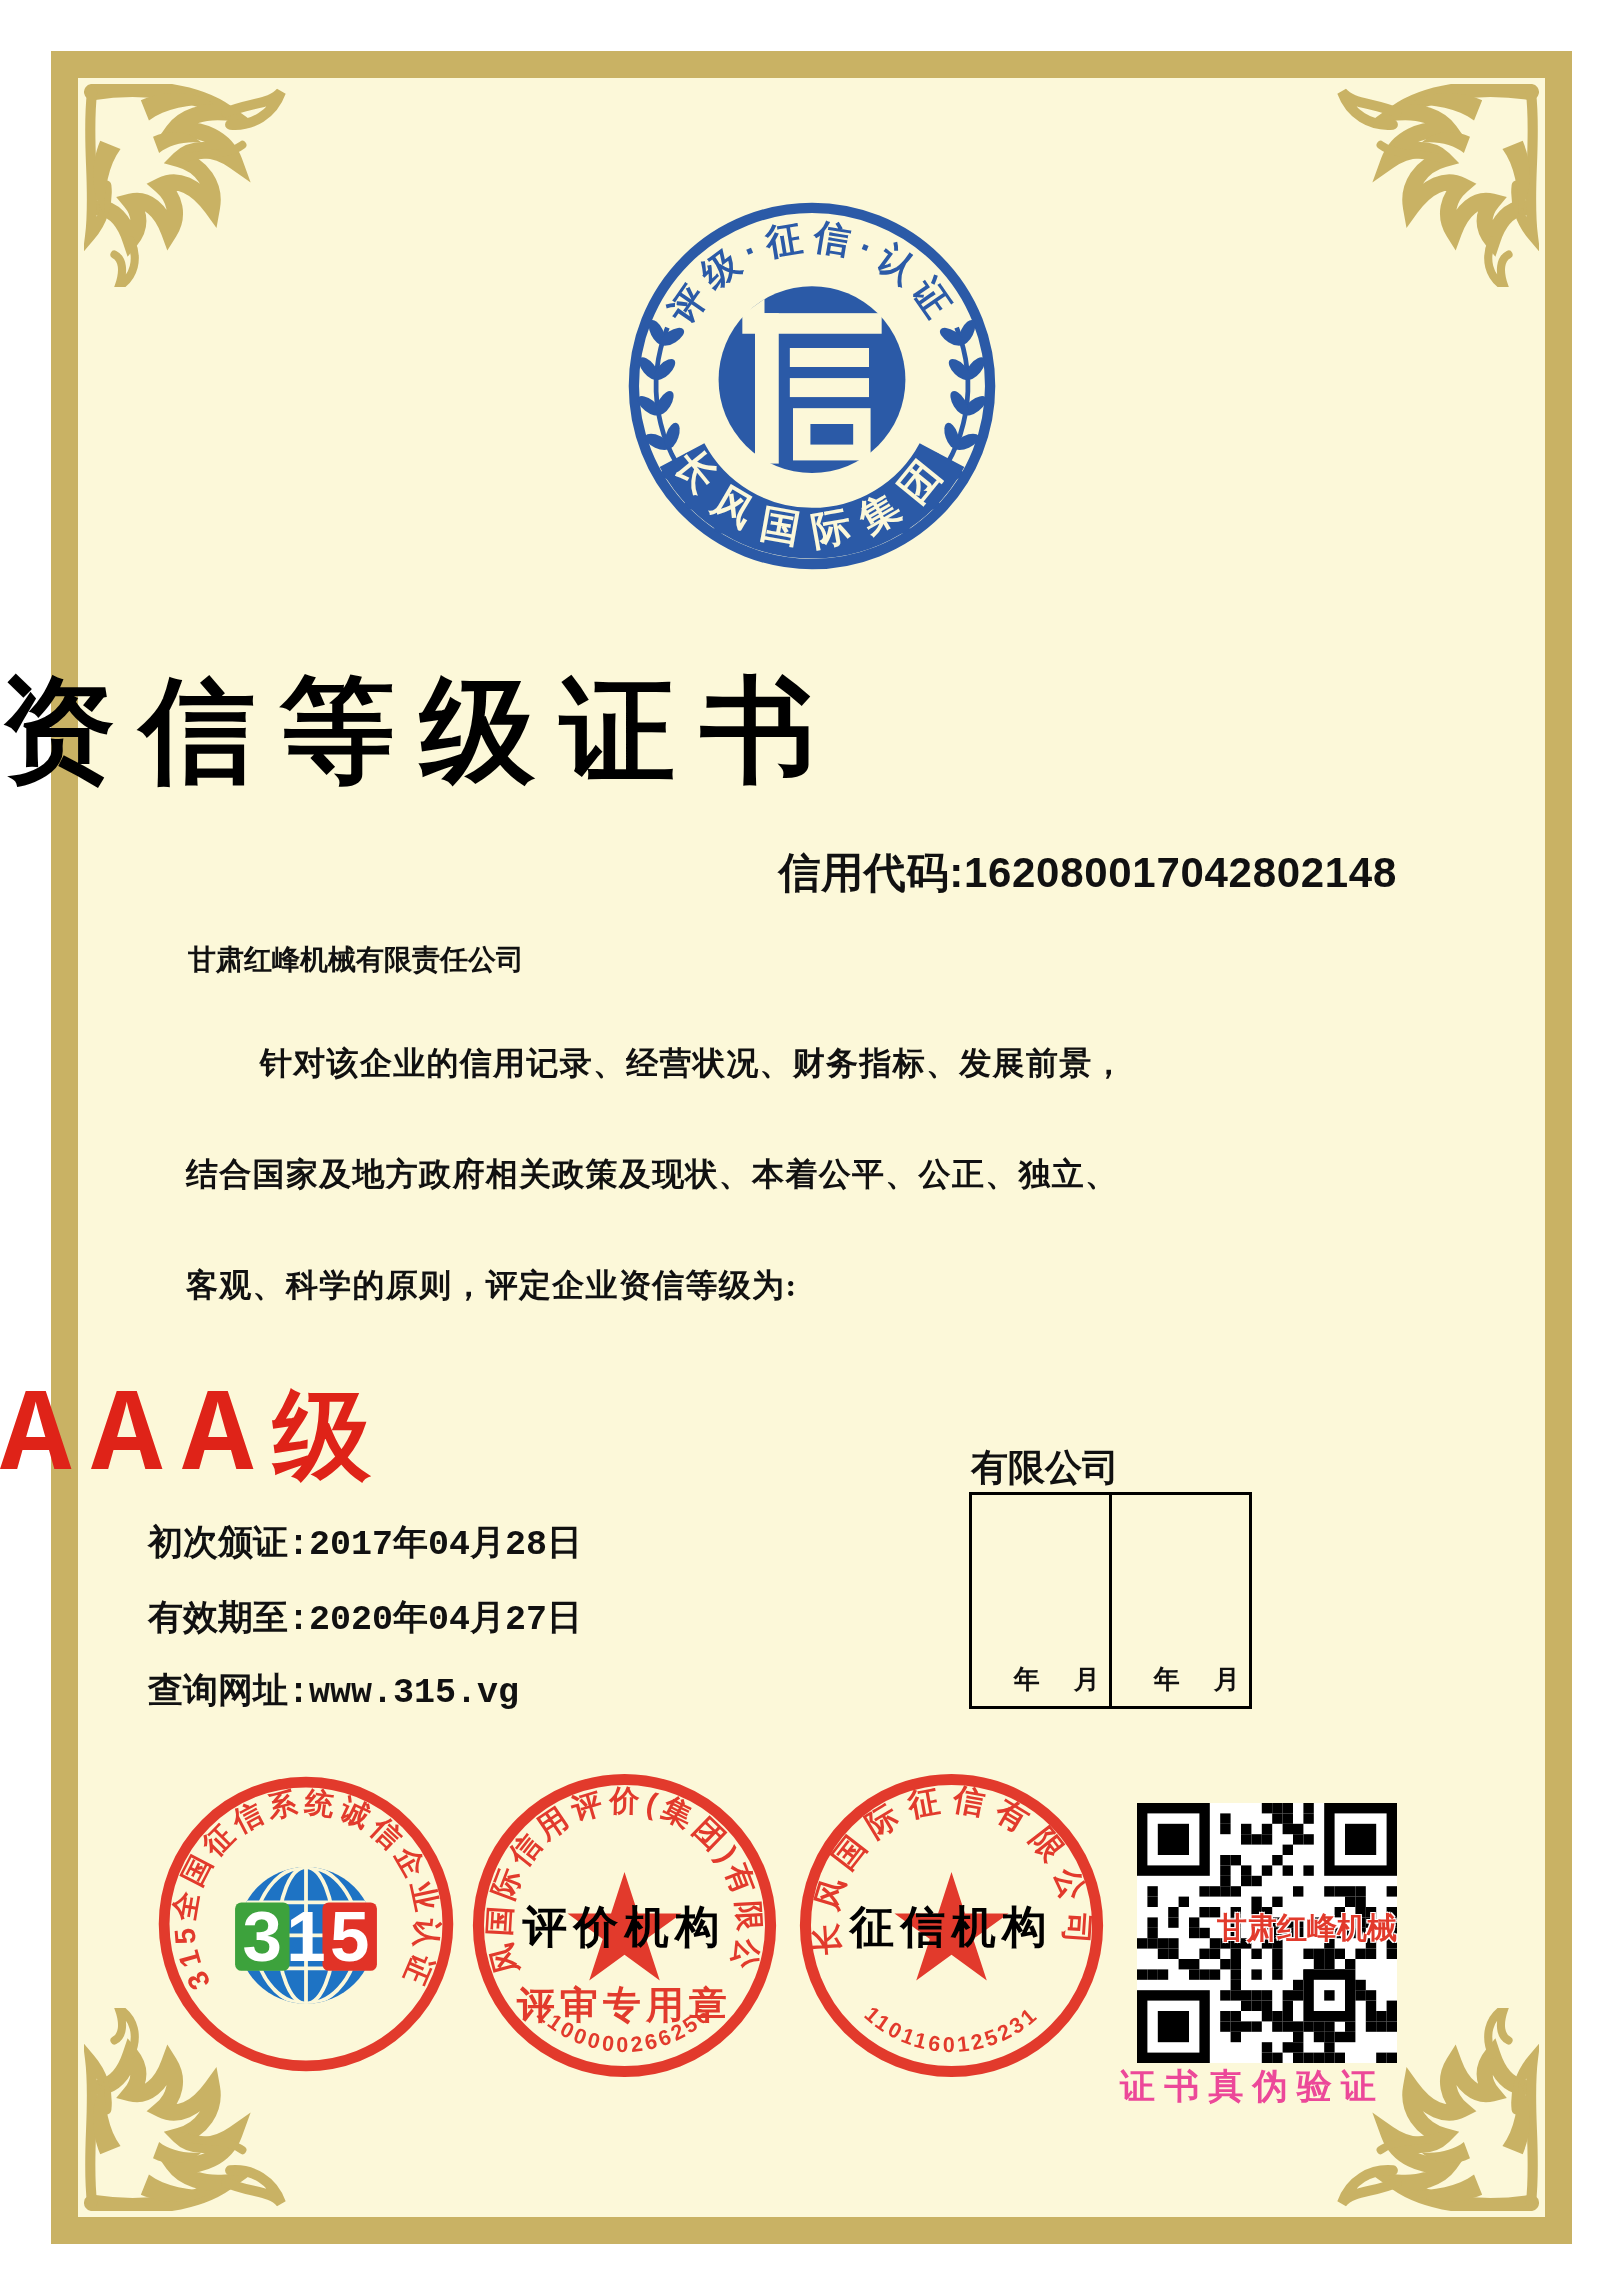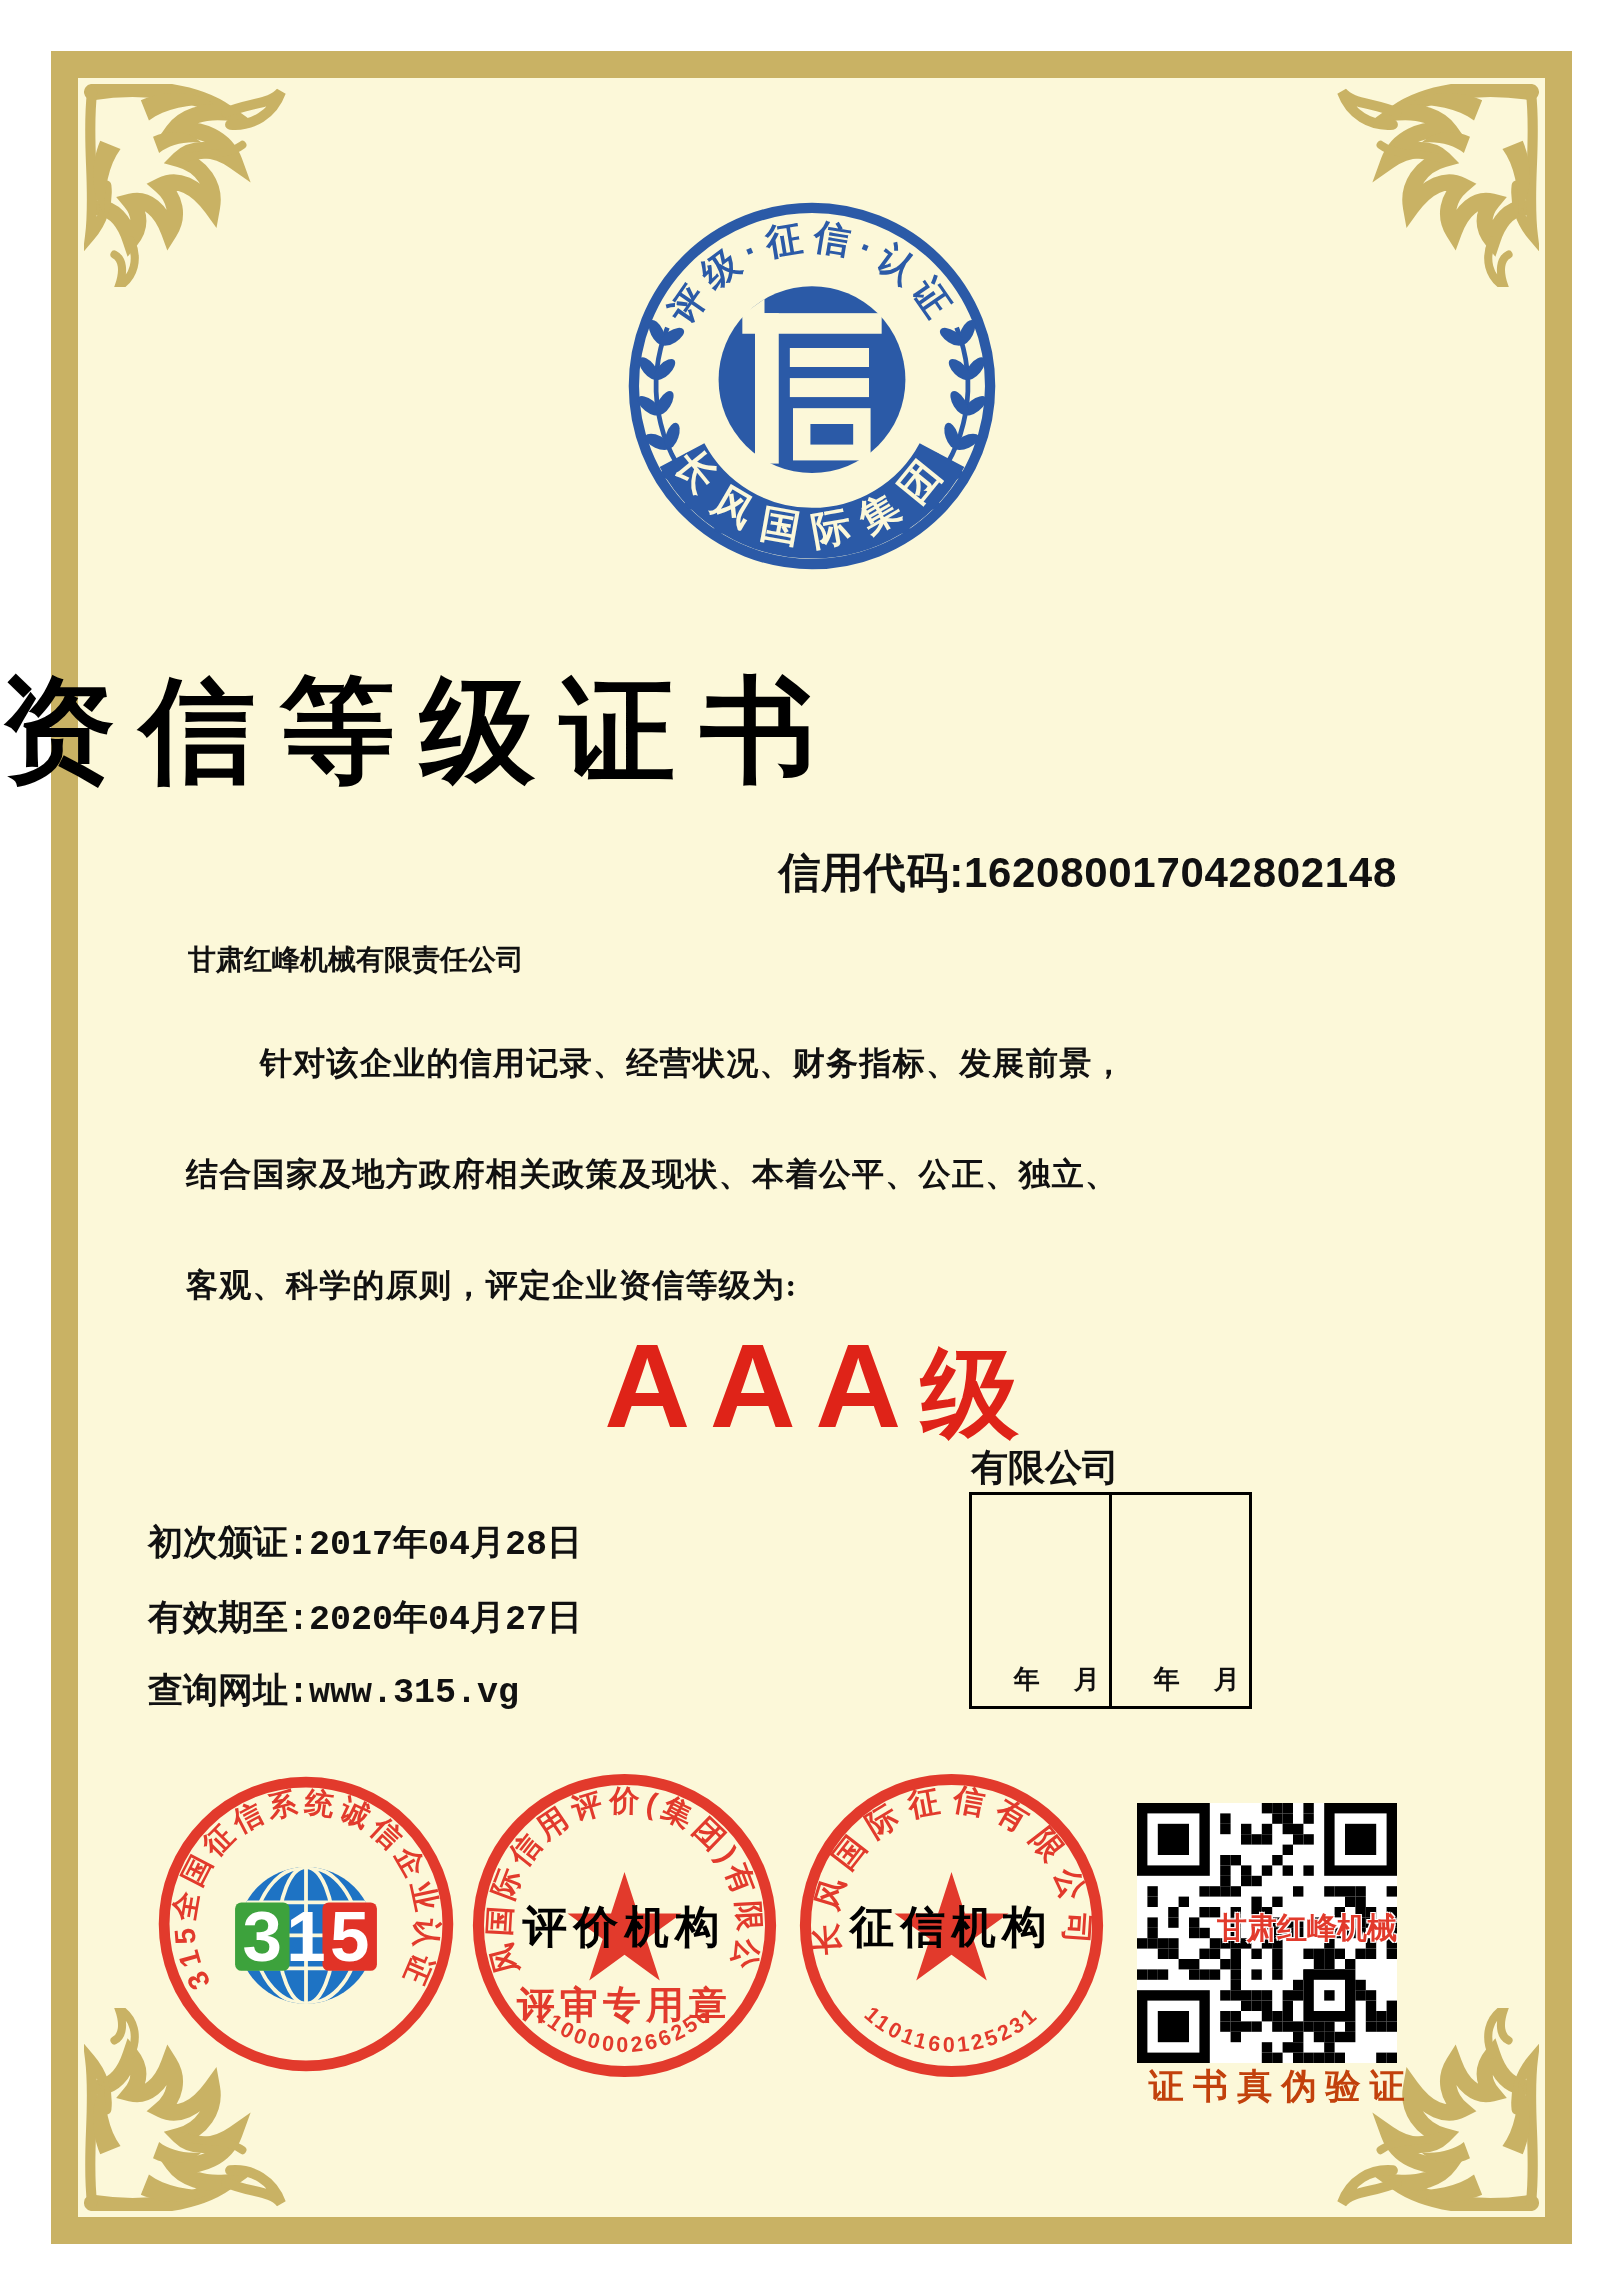--- a/index.html
+++ b/index.html
@@ -22,22 +22,22 @@
   .cert-title{position:absolute;left:0;right:0;top:654px;text-align:left;
       font-size:115px;font-weight:900;letter-spacing:25px;color:#000}
   .credit-code{position:absolute;top:845px;right:226px;font-size:42px;font-weight:bold;
       letter-spacing:0.7px}
   .company{position:absolute;left:188px;top:941px;font-size:28px;font-weight:bold}
   .body-line{position:absolute;left:186px;font-size:32px;font-weight:600;
       font-family:"Liberation Serif",serif;letter-spacing:1.3px;white-space:nowrap}
   .body-line.l0{left:260px;top:1042px}
   .body-line.l1{top:1153px}
   .body-line.l2{top:1264px}
-  .rating{position:absolute;left:0;right:0;top:1317px;text-align:center;
-      color:var(--rating-red);font-family:Liberation Sans, sans-serif;font-weight:bold;white-space:nowrap}
+  .rating{position:absolute;left:0;right:0;top:1370px;text-align:left;
+      color:var(--rating-red);font-family:Liberation Mono, monospace;font-weight:bold;white-space:nowrap}
   .rating-grade{font-size:119px;letter-spacing:19.6px;vertical-align:baseline}
   .rating-suffix{font-size:98px;letter-spacing:0}
   .annual-title{position:absolute;left:971px;top:1443px;font-size:37px;font-weight:bold}
   .annual-table{position:absolute;left:969px;top:1492px;width:283px;height:217px;
       border:3.3px solid #000;display:flex;background:transparent}
   .annual-cell{flex:1;position:relative}
   .annual-cell + .annual-cell{border-left:3.3px solid #000}
   .cell-footer{position:absolute;bottom:9.2px;right:9.2px;display:flex;gap:34px;
       font-family:"Liberation Serif",serif;font-size:26px;font-weight:600}
   .info-line{position:absolute;left:148px;font-size:35px;font-weight:bold;
@@ -46,22 +46,22 @@
   .info-line.i1{top:1594px}
   .info-line.i2{top:1667px}
   .seal{position:absolute}
   .seal.s-national{left:154px;top:1772px;width:304px;height:304px}
   .seal.s-evaluation{left:468px;top:1769px;width:313px;height:313px}
   .seal.s-credit{left:795px;top:1769px;width:313px;height:313px}
   .qr-box{position:absolute;left:1137px;top:1803px;width:260px;height:260px}
   .qr-overlay{position:absolute;left:1137px;top:1908px;width:260px;text-align:right;
       font-family:"Liberation Serif",serif;font-weight:bold;font-size:30px;color:var(--seal-red);
       text-shadow:-1.3px -1.3px 0 #fff,1.3px -1.3px 0 #fff,-1.3px 1.3px 0 #fff,1.3px 1.3px 0 #fff}
-  .qr-caption{position:absolute;left:1120px;top:2063px;width:294px;text-align:right;
-      font-family:"Liberation Serif",serif;font-weight:bold;font-size:35px;letter-spacing:9.2px;color:#c2410c}
+  .qr-caption{position:absolute;left:1120px;top:2063px;width:294px;text-align:left;
+      font-family:"Liberation Serif",serif;font-weight:bold;font-size:35px;letter-spacing:9.2px;color:#ec4899}
   svg text{font-family:"Liberation Sans",sans-serif}
   .arc-blue{fill:var(--logo-blue);font-weight:bold}
   .arc-red{fill:var(--seal-red);font-weight:bold}
 </style>
 </head>
 <body>
 
 <svg width="0" height="0" style="position:absolute">
   <defs>
     <symbol id="flourish" viewBox="0 0 100 100">

